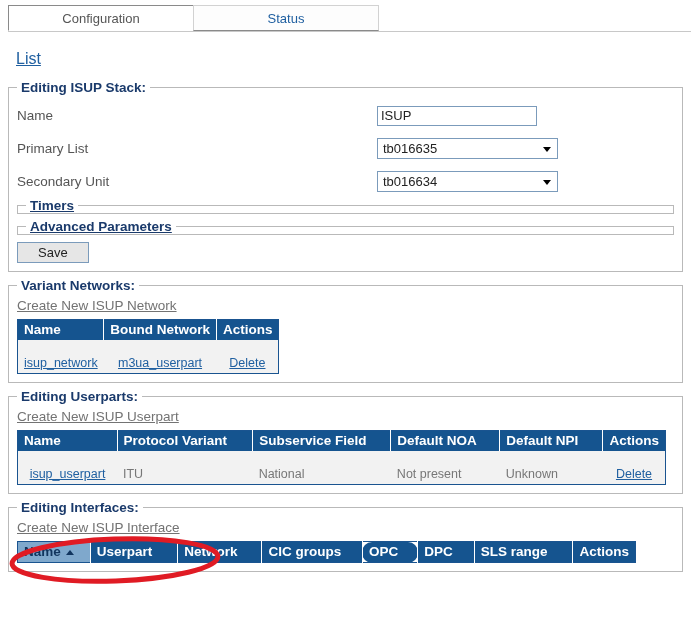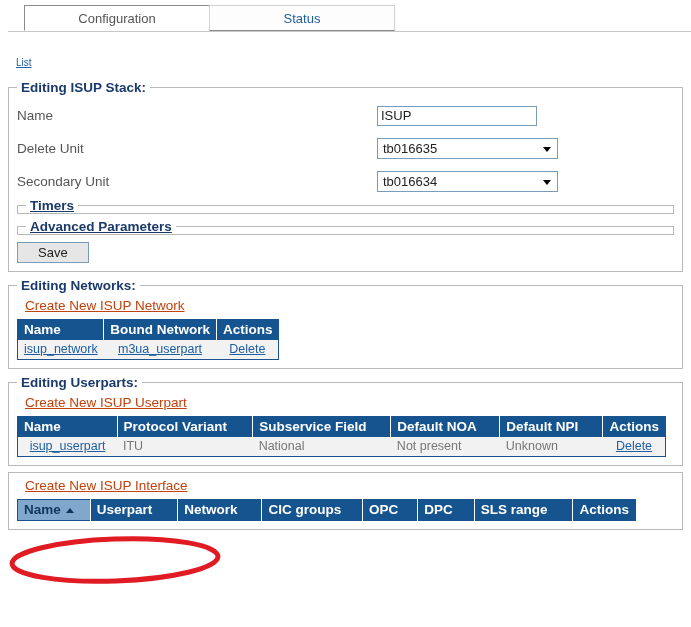--- a/index.html
+++ b/index.html
@@ -16,21 +16,21 @@
     color: #333333;
     position: relative;
     overflow: hidden;
   }
 
   
   .tabbar {
     position: relative;
     height: 27px;
     margin: 5px 0 8px 0;
-    padding-left: 24px;
+    padding-left: 8px;
     box-sizing: border-box;
   }
   .tabbar::after {
     content: "";
     position: absolute;
     left: 8px;
     right: 0;
     bottom: 0;
     height: 1px;
     background: #c8c8c8;
@@ -62,22 +62,22 @@
     margin-left: -1px;
   }
 
   
   .page {
     padding: 0 8px;
     box-sizing: border-box;
   }
   .listlink {
     display: block;
-    margin: 25px 0 12px 8px;
-    font-size: 10px;
+    margin: 18px 0 12px 8px;
+    font-size: 16px;
     color: #1f5fa0;
     text-decoration: underline;
     width: 26px;
   }
 
   
   fieldset {
     border: 1px solid #b9b9b9;
     margin: 0 0 6px 0;
     padding: 4px 8px 8px 8px;
@@ -162,23 +162,23 @@
     background: #e6e6e6;
     border: 1px solid #7b9bbb;
     padding: 2px 20px;
     margin-top: 2px;
     cursor: pointer;
   }
 
   
   .createlink {
     display: inline-block;
-    margin: 1px 0 6px 8px;
+    margin: 1px 0 6px 0;
     font-size: 13.5px;
-    color: #c2410c;
+    color: #737373;
   }
 
   
   table.grid {
     border-collapse: collapse;
     border: 1px solid #1a5490;
     background: #ffffff;
   }
   table.grid th {
     background: #15548f;
@@ -201,21 +201,21 @@
     width: 0; height: 0;
     border-left: 4px solid transparent;
     border-right: 4px solid transparent;
     border-bottom: 5px solid #11355e;
     vertical-align: middle;
   }
   table.grid td {
     background: #f2f2f2;
     color: #777777;
     font-size: 12.5px;
-    padding: 2px 6px 3px 6px;
+    padding: 16px 6px 3px 6px;
     white-space: nowrap;
   }
   table.grid td a {
     color: #1f5fa0;
     text-decoration: underline;
   }
   td.ctr { text-align: center; }
 
   
   .annot {
@@ -240,21 +240,21 @@
 
 
     <div class="frow">
       <div class="flabel">Name</div>
       <div class="fctrl">
         <input type="text" class="textinput" value="ISUP" style="">
       </div>
     </div>
 
     <div class="frow">
-      <div class="flabel">Delete Unit</div>
+      <div class="flabel">Primary List</div>
       <div class="fctrl">
         <div class="selectwrap">
           <span class="seltext">tb016635</span>
           <span class="arrow"></span>
         </div>
       </div>
     </div>
 
     <div class="frow">
       <div class="flabel">Secondary Unit</div>
@@ -271,21 +271,21 @@
     </fieldset>
 
     <fieldset class="collapsed">
       <legend class="linklegend">Advanced Parameters</legend>
     </fieldset>
 
     <button class="savebtn">Save</button>
   </fieldset>
 
   <fieldset>
-    <legend>Editing Networks:</legend>
+    <legend>Variant Networks:</legend>
     <a class="createlink" href="#">Create New ISUP Network</a>
     <table class="grid">
       <thead>
         <tr>
           <th>Name</th>
           <th>Bound Network</th>
           <th>Actions</th>
         </tr>
       </thead>
       <tbody>
@@ -329,29 +329,30 @@
           <td>Unknown</td>
           <td class="ctr">
             <a href="#">Delete</a>
           </td>
         </tr>
       </tbody>
     </table>
   </fieldset>
 
   <fieldset>
+    <legend>Editing Interfaces:</legend>
     <a class="createlink" href="#">Create New ISUP Interface</a>
     <table class="grid" style="width:619px;">
       <thead>
         <tr>
           <th class="sorted" style="width:64px;"><span>Name</span><span class="sortarrow"></span></th>
           <th style="width:83px;">Userpart</th>
           <th style="width:79px;">Network</th>
           <th style="width:94px;">CIC groups</th>
-          <th style="width:48px;">OPC</th>
+          <th style="width:48px;border-radius:10px;">OPC</th>
           <th style="width:50px;">DPC</th>
           <th style="width:94px;">SLS range</th>
           <th>Actions</th>
         </tr>
       </thead>
       <tbody></tbody>
     </table>
   </fieldset>
 
 </div>

